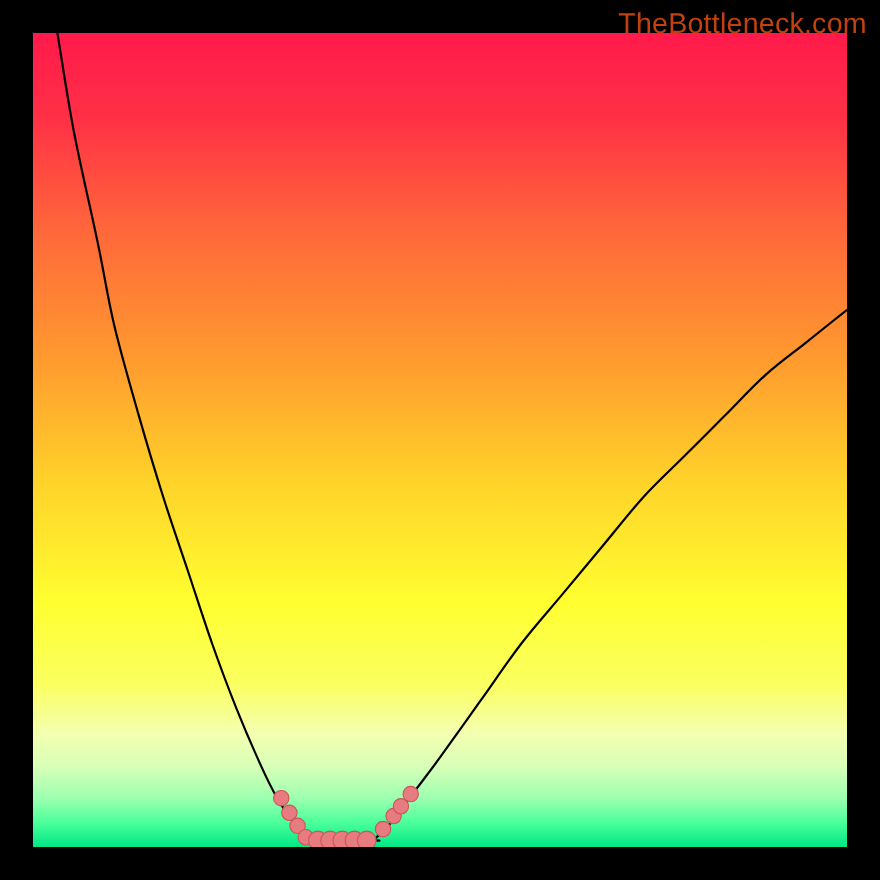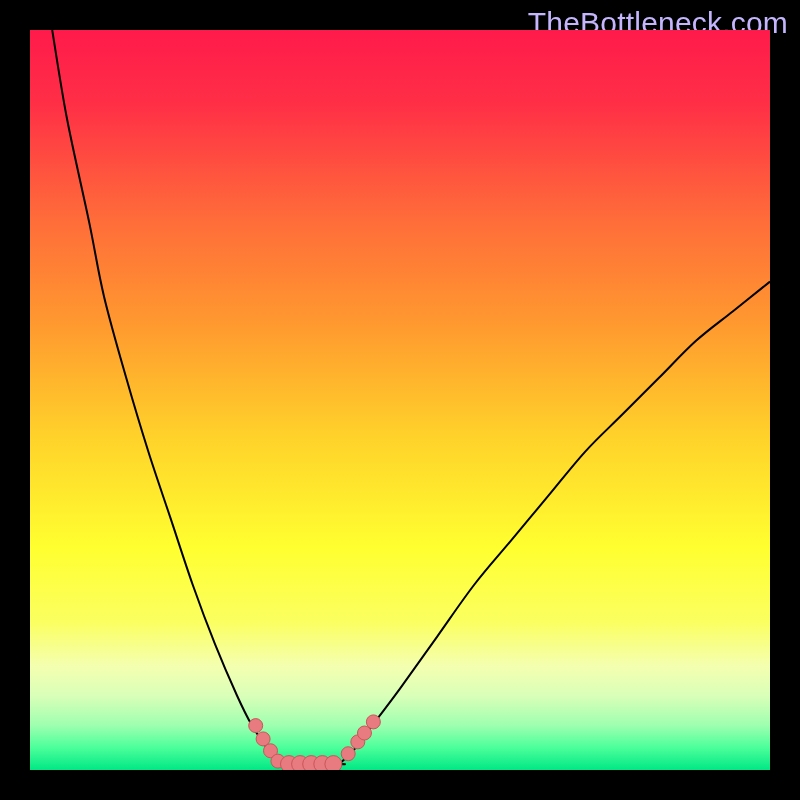--- a/index.html
+++ b/index.html
@@ -36,22 +36,22 @@
     position: absolute;
     left: 0;
     top: 0;
     width: 100%;
     height: 100%;
   }
   .watermark {
     position: absolute;
     top: 6px;
     right: 12px;
-    color: #c4b5fd;
-    font-size: 30px;
+    color: #c2410c;
+    font-size: 26px;
     font-weight: 500;
     letter-spacing: 0.2px;
     user-select: none;
   }
 </style>
 </head>
 <body>
 
 <div class="frame">
 

